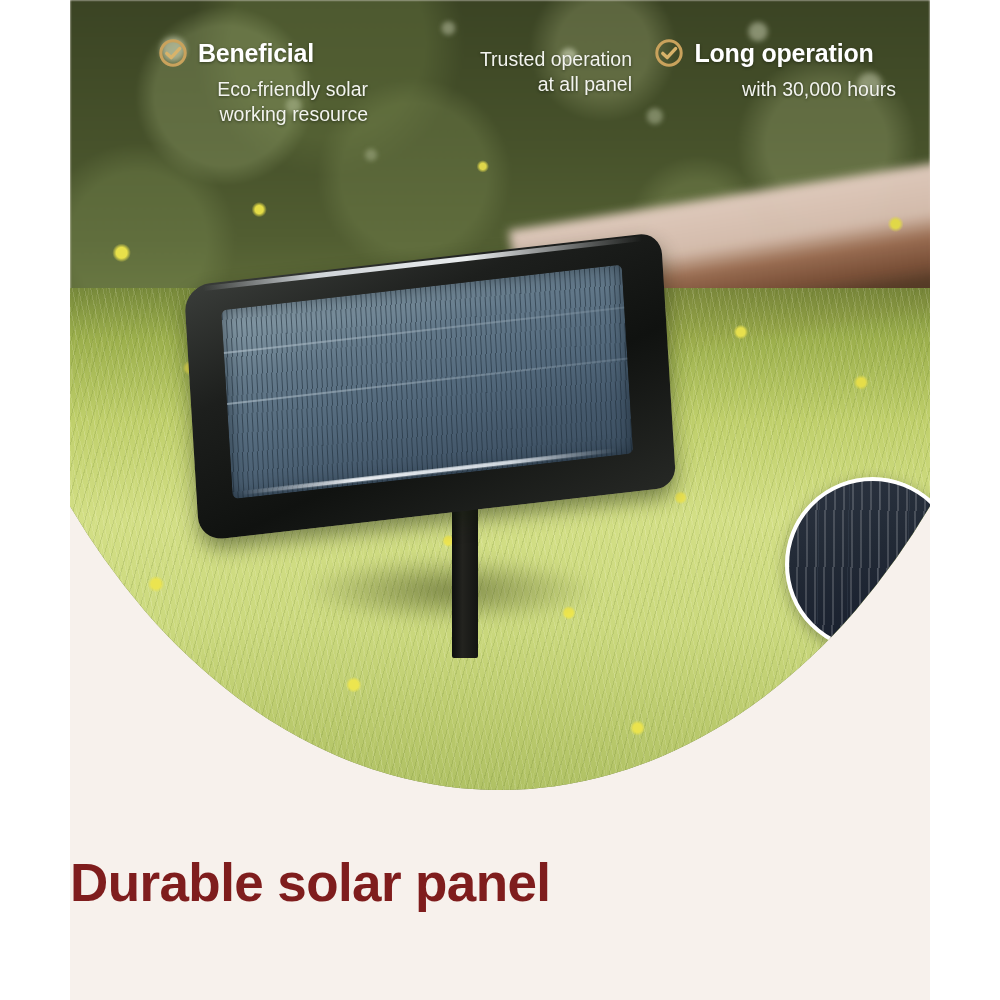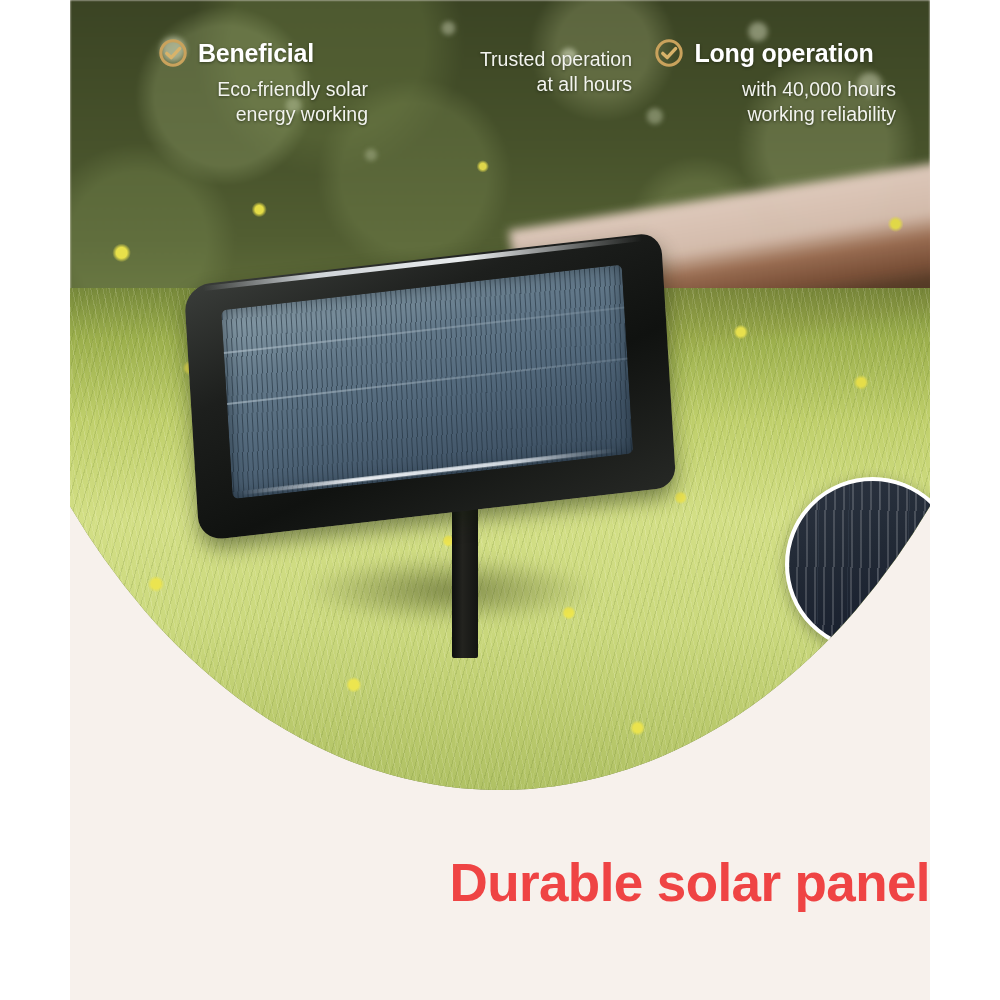--- a/index.html
+++ b/index.html
@@ -306,22 +306,22 @@
     text-shadow: 0 1px 3px rgba(20,28,10,.65);
     text-align: right;
   }
 
   
   .headline {
     position: absolute;
     left: 70px;
     top: 852px;
     width: 860px;
-    text-align: right;
-    color: #ef4444;
+    text-align: left;
+    color: #7f1d1d;
     font-size: 53px;
     font-weight: bold;
     letter-spacing: -.6px;
   }
 </style>
 </head>
 <body>
 
 <div id="stage">
 
@@ -359,42 +359,41 @@
     <div class="feature">
       <div class="feature-head">
         <svg class="check-icon" width="30" height="30" viewBox="0 0 30 30">
           <circle cx="15" cy="15" r="12.2" fill="none" stroke="#c9a25c" stroke-width="3"></circle>
           <path d="M8.8 15.4 L13.2 19.6 L21.6 10.6" fill="none" stroke="#d8b36a" stroke-width="3.4" stroke-linecap="round" stroke-linejoin="round"></path>
         </svg>
         <span class="feature-title">Beneficial</span>
       </div>
       <div class="feature-desc">
         <div>Eco-friendly solar</div>
-        <div>energy working</div>
+        <div>working resource</div>
       </div>
     </div>
 
     <div class="feature">
       <div class="feature-desc">
         <div>Trusted operation</div>
-        <div>at all hours</div>
+        <div>at all panel</div>
       </div>
     </div>
 
     <div class="feature">
       <div class="feature-head">
         <svg class="check-icon" width="30" height="30" viewBox="0 0 30 30">
           <circle cx="15" cy="15" r="12.2" fill="none" stroke="#c9a25c" stroke-width="3"></circle>
           <path d="M8.8 15.4 L13.2 19.6 L21.6 10.6" fill="none" stroke="#d8b36a" stroke-width="3.4" stroke-linecap="round" stroke-linejoin="round"></path>
         </svg>
         <span class="feature-title">Long operation</span>
       </div>
       <div class="feature-desc">
-        <div>with 40,000 hours</div>
-        <div>working reliability</div>
+        <div>with 30,000 hours</div>
       </div>
     </div>
 
   </div>
 
   <div class="headline">Durable solar panel</div>
 
 </div>
 
 </body></html>

